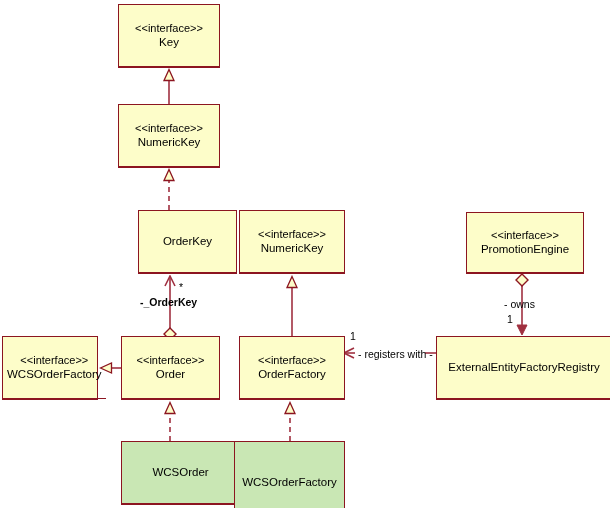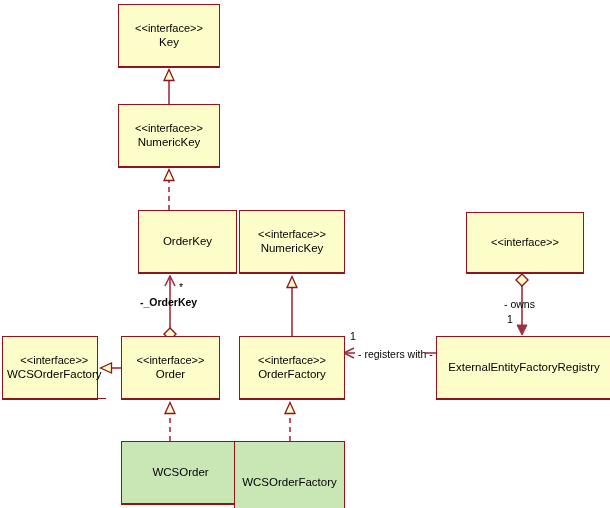--- a/index.html
+++ b/index.html
@@ -174,20 +174,21 @@
       <div class="stereotype">&lt;&lt;interface&gt;&gt;</div>
       <div class="cname">NumericKey</div>
     </div>
     <div class="compartment"></div>
     <div class="compartment last"></div>
   </div>
 
   <div class="uml-class" style="left:466px; top:212px; width:118px; height:62px;">
     <div class="hdr">
       <div class="stereotype">&lt;&lt;interface&gt;&gt;</div>
+      <div class="cname">PromotionEngine</div>
     </div>
     <div class="compartment"></div>
     <div class="compartment last"></div>
   </div>
 
   <div class="uml-class" style="left:2px; top:336px; width:96px; height:64px;">
     <div class="hdr">
       <div class="stereotype">&lt;&lt;interface&gt;&gt;</div>
       <div class="cname">WCSOrderFactory</div>
     </div>

